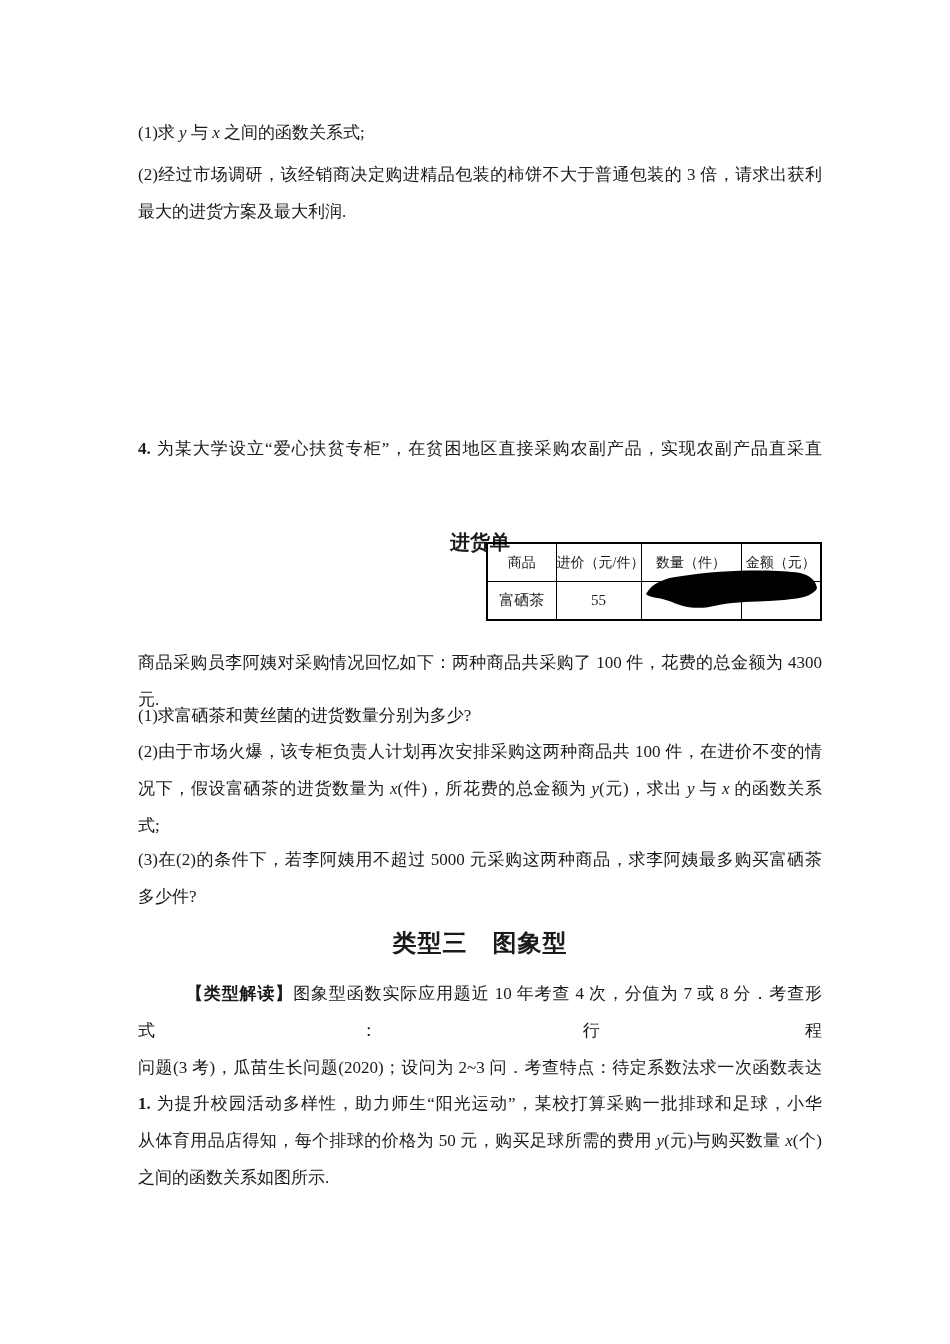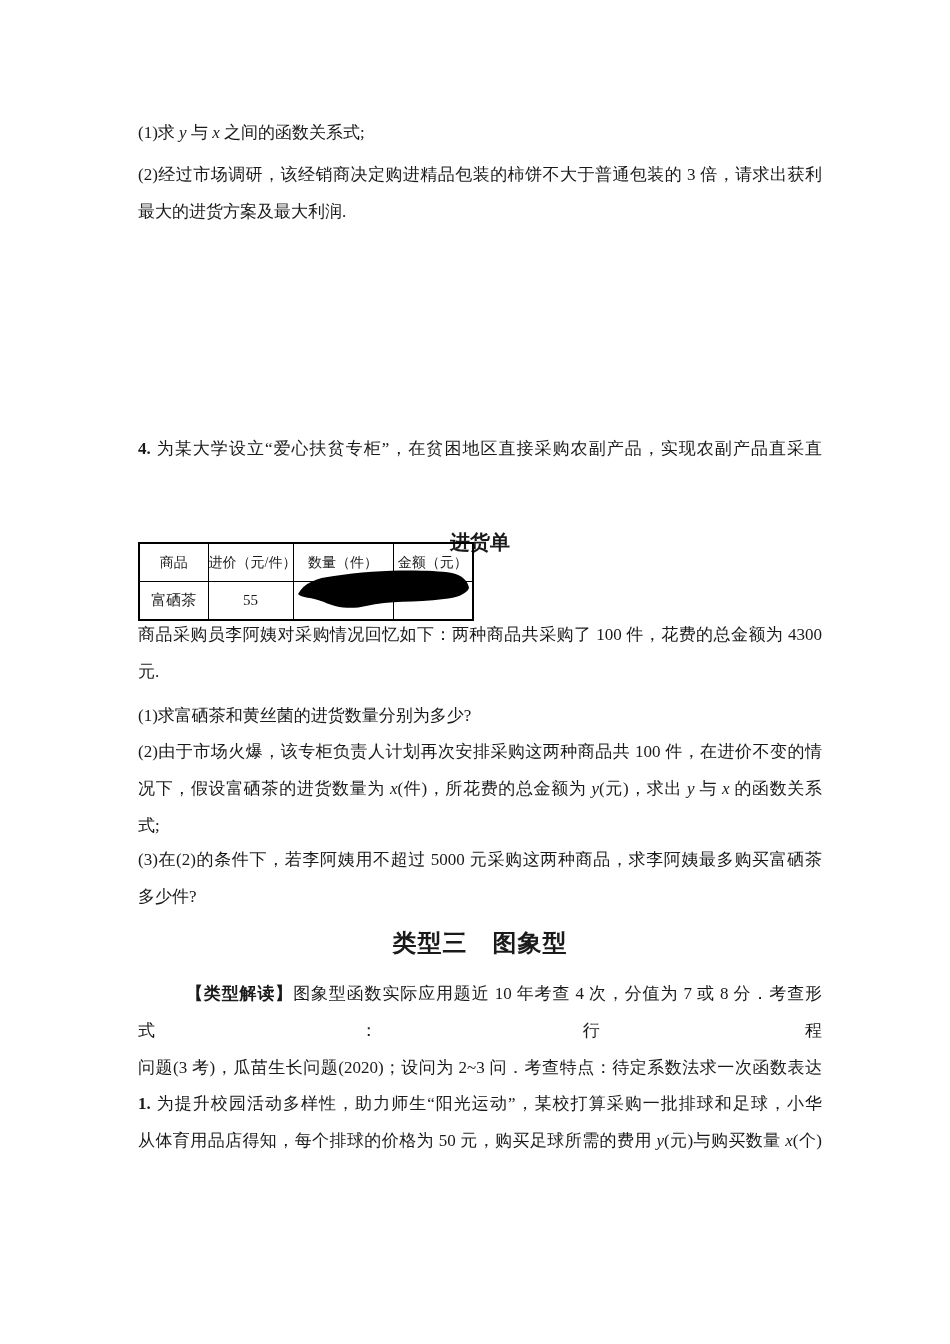--- a/index.html
+++ b/index.html
@@ -23,21 +23,21 @@
   .inv-title {
     text-align:center; font-weight:bold;
     font-family:"Liberation Sans",sans-serif;
     font-size:20px; line-height:34px;margin-top:19px;
   }
   .heading {
     text-align:center; font-weight:bold;
     font-family:"Liberation Sans",sans-serif;
     font-size:24px; line-height:44px; letter-spacing:1px;
   }
-  .table-wrap { display:flex; justify-content:flex-start; }
+  .table-wrap { display:flex; justify-content:flex-end; }
   .table-box { position:relative; }
   table.invoice {
     border-collapse:collapse; table-layout:fixed;
     border:2px solid #000; width:334px;
   }
   table.invoice th, table.invoice td {
     border:1px solid #000; text-align:center;
     vertical-align:middle; padding:0; font-weight:normal;
   }
   table.invoice th {
@@ -100,21 +100,21 @@
         C80,2 130,1 158,5
         C168,7 174,13 175,20
         C173,26 162,30 150,31
         C120,35 96,32 72,38
         C56,42 40,39 30,34
         C18,29 7,30 4,26 Z"></path>
     </svg>
   </div>
 </div>
 
-<div class="blk" style="top:616px">
+<div class="blk" style="top:644px">
   <div class="ln">商品采购员李阿姨对采购情况回忆如下：两种商品共采购了 100 件，花费的总金额为 4300</div>
   <div class="ln last">元.</div>
 </div>
 
 <div class="blk single" style="top:697px">(1)求富硒茶和黄丝菌的进货数量分别为多少?</div>
 
 <div class="blk" style="top:733px">
   <div class="ln">(2)由于市场火爆，该专柜负责人计划再次安排采购这两种商品共 100 件，在进价不变的情</div>
   <div class="ln">况下，假设富硒茶的进货数量为 <i>x</i>(件)，所花费的总金额为 <i>y</i>(元)，求出 <i>y</i> 与 <i>x</i> 的函数关系</div>
   <div class="ln last">式;</div>
@@ -128,13 +128,14 @@
 <div class="blk heading" style="top:921px">类型三　图象型</div>
 
 <div class="blk" style="top:975px">
   <div class="ln"><b class="jlabel">【类型解读】</b><span>图象型函数实际应用题近 10 年考查 4 次，分值为 7 或 8 分．考查形式：行程</span></div>
   <div class="ln">问题(3 考)，瓜苗生长问题(2020)；设问为 2~3 问．考查特点：待定系数法求一次函数表达</div>
 </div>
 
 <div class="blk" style="top:1085px">
   <div class="ln"><b class="qnum">1.</b><span>为提升校园活动多样性，助力师生“阳光运动”，某校打算采购一批排球和足球，小华</span></div>
   <div class="ln">从体育用品店得知，每个排球的价格为 50 元，购买足球所需的费用 <i>y</i>(元)与购买数量 <i>x</i>(个)</div>
+  <div class="ln last">之间的函数关系如图所示.</div>
 </div>
 
 </body></html>

